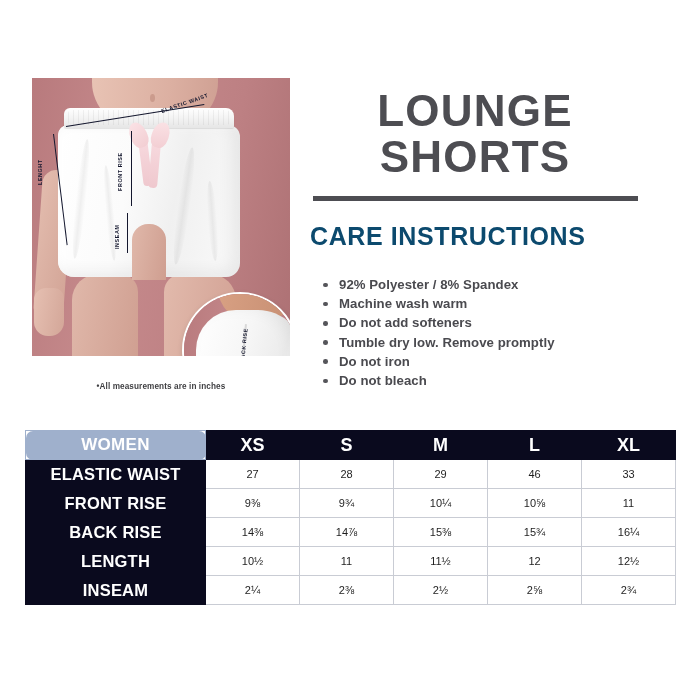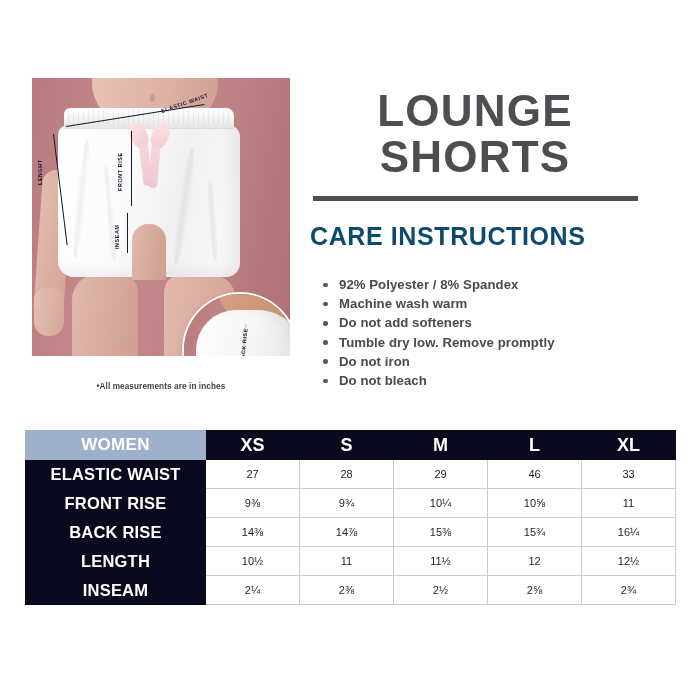--- a/index.html
+++ b/index.html
@@ -265,20 +265,21 @@
     border: 1px solid #c9ccd4;
     font-size: 16.5px;
   }
   #size-table th.corner {
     background: #9fb0cc;
     color: #ffffff;
     font-weight: 700;
     font-size: 17px;
     letter-spacing: .3px;
     border-color: #9fb0cc;
+    border-radius: 7px;
   }
   #size-table th.size-col {
     background: #0a0a1e;
     color: #ffffff;
     font-weight: 700;
     font-size: 18px;
     border-color: #0a0a1e;
     margin-left: 16px;
   }
   #size-table td.row-label {

